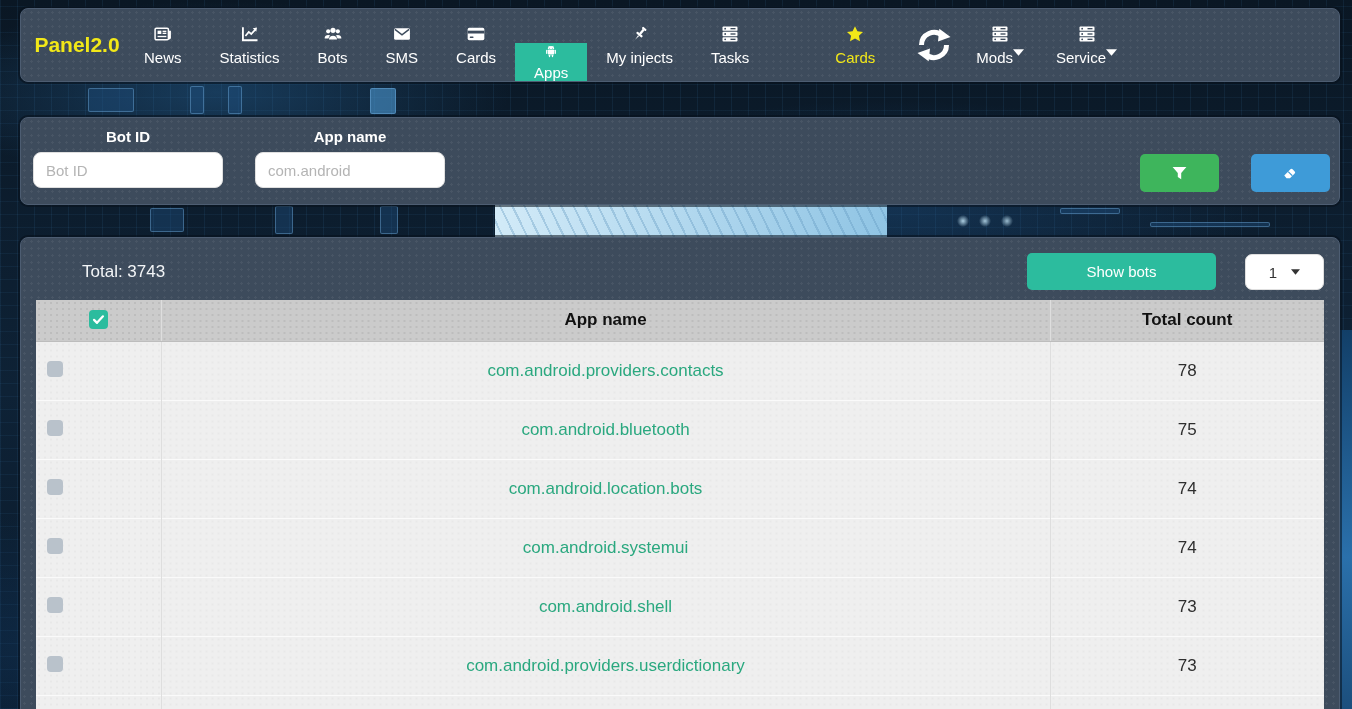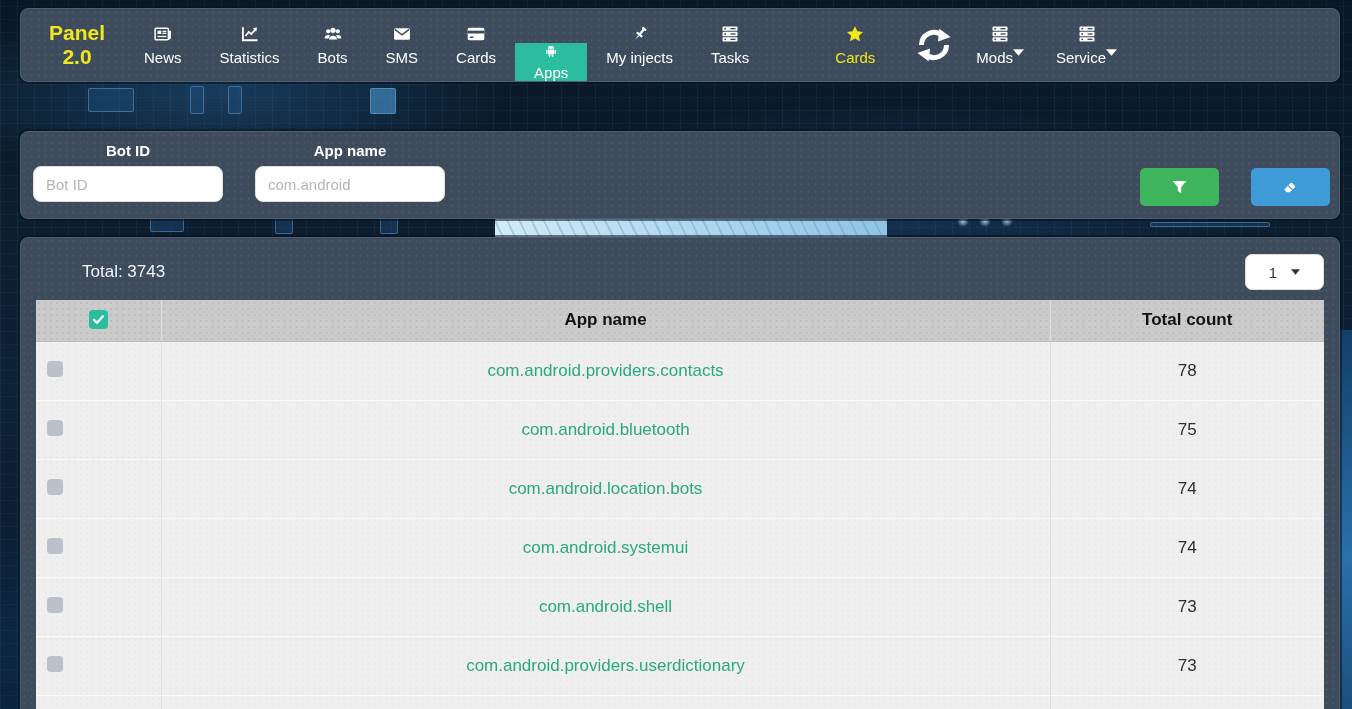--- a/index.html
+++ b/index.html
@@ -49,38 +49,38 @@
     position:absolute;left:20px;right:12px;z-index:2;
     background-color:var(--navbar-bg);
     background-image:radial-gradient(rgba(255,255,255,.055) 1px, transparent 1.4px);
     background-size:7px 7px;
     border:1px solid #4d5d72;
     box-shadow:0 0 0 2px rgba(8,16,28,.55);
     border-radius:8px;
   }
   
   .navbar{top:8px;height:74px;display:flex;align-items:stretch;}
-  .logo{display:flex;flex-direction:column;justify-content:center;align-items:center;
+  .logo{display:flex;justify-content:center;align-items:center;
     min-width:96px;margin-left:8px;cursor:pointer;}
   .logo span{color:var(--accent-yellow);font-weight:bold;font-size:21px;line-height:1.15;}
   .nav-item{display:flex;flex-direction:column;align-items:center;justify-content:center;
     gap:5px;padding:0 19px;color:#fff;font-size:15px;cursor:pointer;white-space:nowrap;}
   .nav-item svg{width:20px;height:20px;display:block;}
   .nav-item.active{background:var(--accent-teal);margin-top:34px;}
   .nav-item.extras{color:var(--accent-yellow);margin-left:48px;}
   .icon-detail{fill:var(--navbar-bg);}
   .nav-item.active .icon-detail{fill:var(--accent-teal);}
   .refresh{display:flex;align-items:center;justify-content:center;margin-left:14px;
     padding:0 6px;cursor:pointer;}
   .refresh svg{width:40px;height:40px;}
   .dd-label{display:flex;align-items:flex-start;}
   .dd-label svg.caret{width:11px;height:7px;color:#fff;}
   .nav-item.dd{padding:0 16px;}
   
-  .filterbar{top:131px;height:88px;display:flex;align-items:flex-start;}
+  .filterbar{top:117px;height:88px;display:flex;align-items:flex-start;}
   .field{display:flex;flex-direction:column;align-items:center;padding-top:10px;margin-left:12px;}
   .field.second{margin-left:32px;}
   .field label{color:#fff;font-weight:bold;font-size:15px;margin-bottom:7px;}
   .field input{width:190px;height:36px;border:1px solid #dfdfdf;border-radius:8px;
     padding:0 12px;font-size:15px;color:#555;outline:none;background:#fff;
     font-family:"Liberation Sans","DejaVu Sans",sans-serif;}
   .field input::placeholder{color:#b4b4b4;}
   .fspacer{flex:1;}
   .btn{border:none;border-radius:5px;cursor:pointer;display:flex;align-items:center;justify-content:center;}
   .btn.filter{width:79px;height:38px;margin:36px 32px 0 0;background:var(--accent-green);}
@@ -319,20 +319,21 @@
     <svg viewBox="0 0 24 24">
       <path d="M3.2 14.8L11.9 6.1a2.1 2.1 0 0 1 3 0l3 3a2.1 2.1 0 0 1 0 3l-6.7 6.7H6.4z" fill="#fff"></path>
       <line x1="8.7" y1="9.3" x2="14.6" y2="15.2" stroke="var(--accent-blue)" stroke-width="1.6"></line>
     </svg>
   </button>
 </section>
 
 <section class="panel tablepanel">
   <div class="panel-head">
     <span class="total">Total: 3743</span>
+    <button class="btn showbots">Show bots</button>
     <div class="pageselect">
       <span>1</span>
       <svg viewBox="0 0 10 6">
           <polygon points="0,0 10,0 5,6" fill="currentColor"></polygon>
         </svg>
     </div>
   </div>
 
   <table>
     <colgroup>

